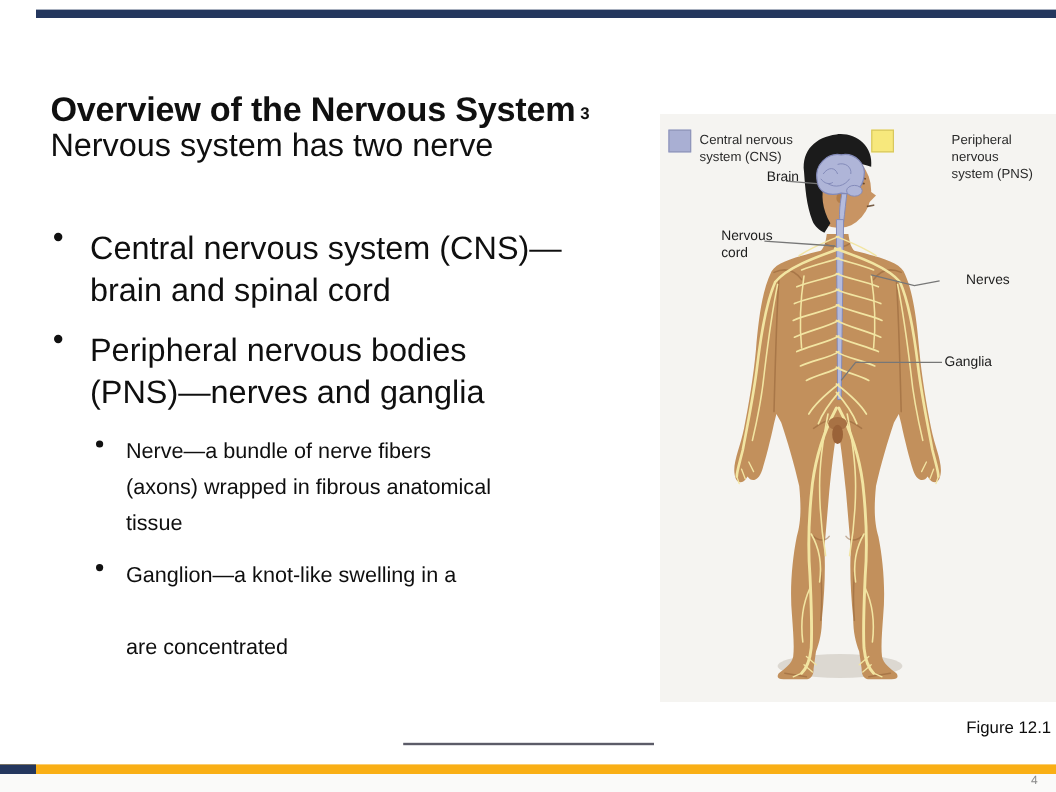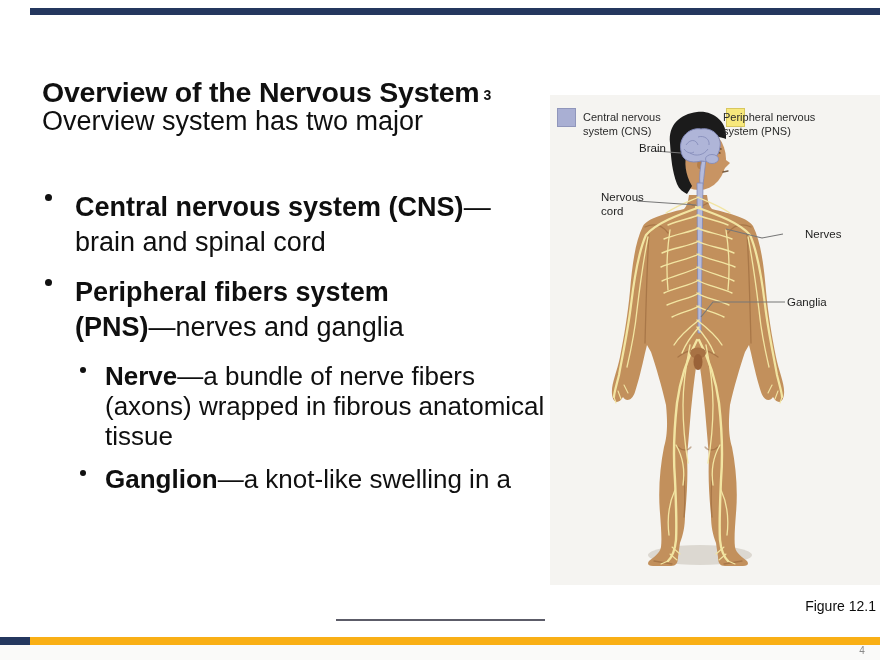--- a/index.html
+++ b/index.html
@@ -12,91 +12,92 @@
   #bottom-bar{left:0;top:637px;width:880px;height:8px;}
   #bottom-accent{left:0;top:637px;width:30px;height:8px;}
   #footer-strip{left:0;top:645px;width:880px;height:15px;background:#fafaf9;}
 
   
   #title{left:42px;top:60px;font-size:28.5px;font-weight:bold;letter-spacing:-0.2px;white-space:nowrap;margin-top:16px;}
   #title sup{font-size:14px;font-weight:bold;vertical-align:2px;margin-left:4px;}
 
   
   .t-main{font-size:27px;line-height:35px;color:#0f0f0f;}
-  .t-sub{font-size:26px;line-height:30px;color:#0f0f0f;}
+  .t-sub{font-size:18px;line-height:30px;color:#0f0f0f;}
   #intro{left:42px;top:104px;width:500px;}
   .bullet{padding-left:33px;}
   .bullet .dot{position:absolute;left:3px;top:4px;width:7px;height:7px;border-radius:50%;background:#111;}
   .bullet{position:absolute;}
   #bullet1{left:42px;top:190px;width:500px;}
   #bullet2{left:42px;top:275px;width:500px;}
   .subbullet{position:absolute;padding-left:27px;}
   .subbullet .dot{position:absolute;left:2px;top:6px;width:6px;height:6px;border-radius:50%;background:#111;}
   #sub1{left:78px;top:361px;width:470px;}
   #sub2{left:78px;top:464px;width:470px;}
-  .b{font-weight:bold;}
+  .b{font-weight:normal;}
 
   
   #figure-svg{left:550px;top:95px;width:330px;height:490px;}
   .fig-label{font-size:11.5px;line-height:14px;color:#1e1e1e;}
   #brain-label{left:626px;top:141px;padding-left:13px;}
   #spinal-label{left:601px;top:190px;}
   #nerves-label{left:786px;top:227px;margin-left:19px;}
   #ganglia-label{left:787px;top:295px;}
 
   
   .swatch{width:19px;height:19px;border:1px solid #999db8;box-sizing:border-box;}
   #cns-swatch{left:557px;top:108px;border-color:#9096bb;}
   #pns-swatch{left:726px;top:108px;border-color:#d8c75e;}
   .legend-text{font-size:11px;line-height:14px;color:#2a2a2a;}
   #cns-text{left:583px;top:110px;}
-  #pns-text{left:723px;top:110px;}
+  #pns-text{left:793px;top:110px;}
 
   
   #fig-caption{left:696px;top:598px;width:180px;text-align:right;font-size:14px;color:#0c0c0c;}
   #underline{left:336px;top:619px;width:209px;height:2px;background:#5c5c68;}
   #page-num{left:852px;top:645px;font-size:10px;color:#8a8a8a;width:20px;text-align:center;}
 </style>
 </head>
 <body>
 
 <div class="abs" id="top-bar" style="background: rgb(36, 55, 94);"></div>
 <div class="abs" id="bottom-bar" style="background: rgb(249, 175, 21);"></div>
 <div class="abs" id="bottom-accent" style="background: rgb(36, 55, 94);"></div>
 <div class="abs" id="footer-strip"></div>
 
 <div class="abs" id="title"><span>Overview of the Nervous System</span><sup>3</sup></div>
 
 <div class="abs t-main" id="intro">
-  <span>Overview system has two major</span><br>
+  <span>Nervous system has two nerve</span><br>
 </div>
 
 <div class="bullet t-main" id="bullet1">
   <span class="dot"></span>
   <span class="b">Central nervous system (CNS)</span><span>—</span><br>
   <span>brain and spinal cord</span>
 </div>
 
 <div class="bullet t-main" id="bullet2">
   <span class="dot"></span>
-  <span class="b">Peripheral fibers system</span><br>
+  <span class="b">Peripheral nervous bodies</span><br>
   <span class="b">(PNS)</span><span>—</span><span>nerves and ganglia</span>
 </div>
 
 <div class="subbullet t-sub" id="sub1">
   <span class="dot"></span>
   <span class="b">Nerve</span><span>—a bundle of nerve fibers</span><br>
   <span>(axons) wrapped in fibrous anatomical</span><br>
   <span>tissue</span>
 </div>
 
 <div class="subbullet t-sub" id="sub2">
   <span class="dot"></span>
   <span class="b">Ganglion</span><span>—a knot-like swelling in a</span><br>
   <br>
+  <span>are concentrated</span>
 </div>
 
 <svg class="abs" id="figure-svg" viewBox="0 0 330 490" xmlns="http://www.w3.org/2000/svg">
   <rect x="0" y="0" width="330" height="490" fill="#f5f4f1"></rect>
 
   <ellipse cx="150" cy="460" rx="52" ry="10" fill="#dcd8d1"></ellipse>
 
   <g>
     <path fill="#C2905C" d="
       M 139,100 C 138,107 137,111 134,114 C 114,119 98,123 93,131

